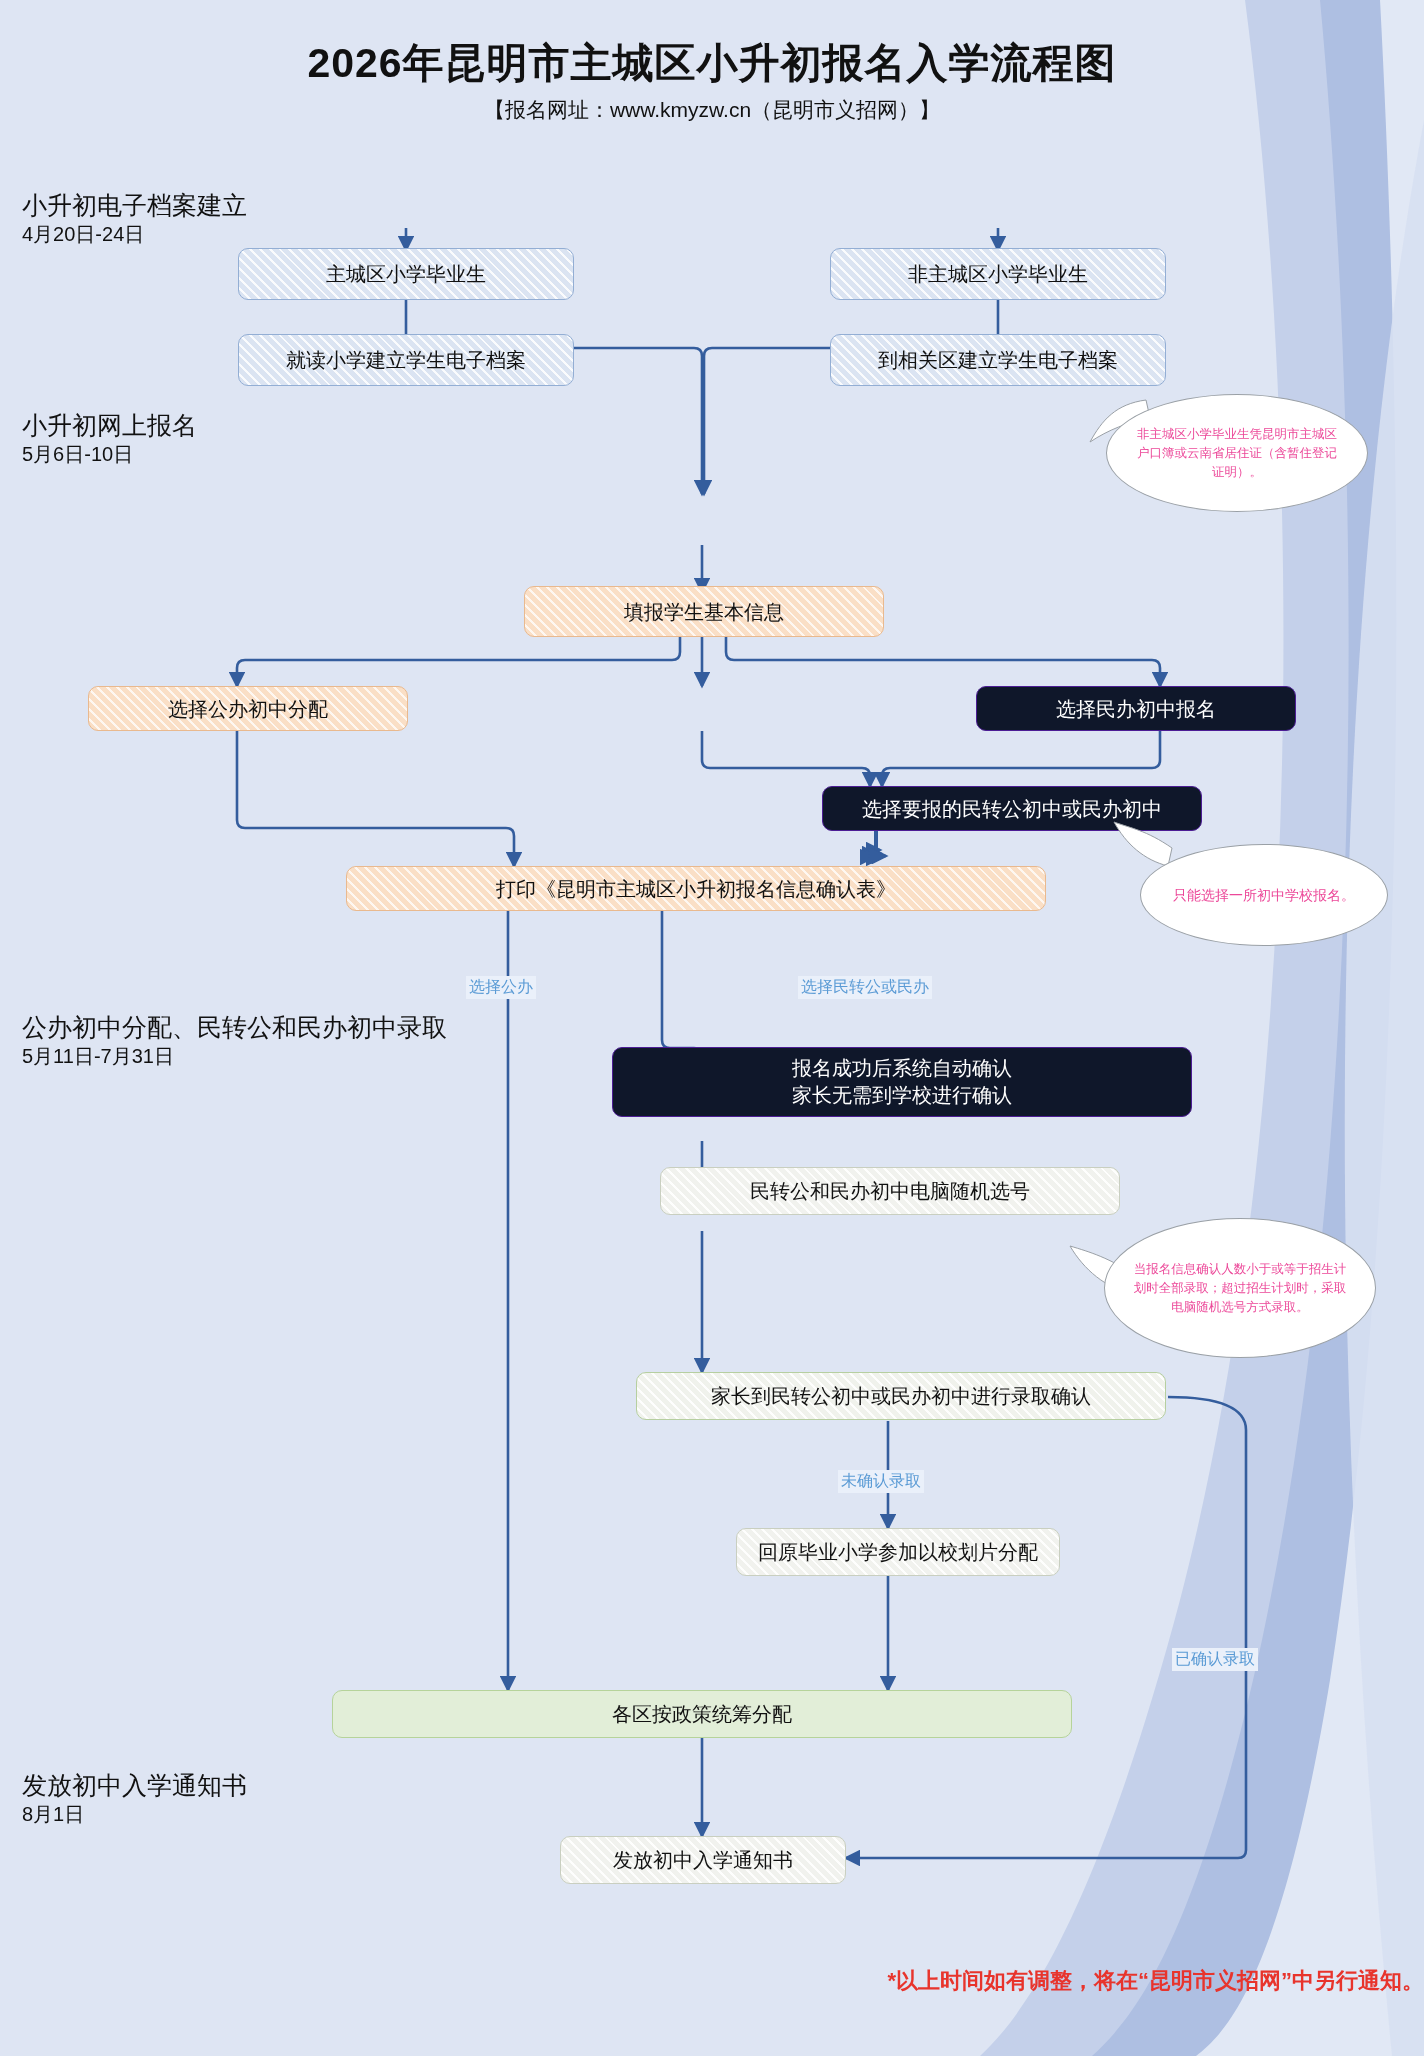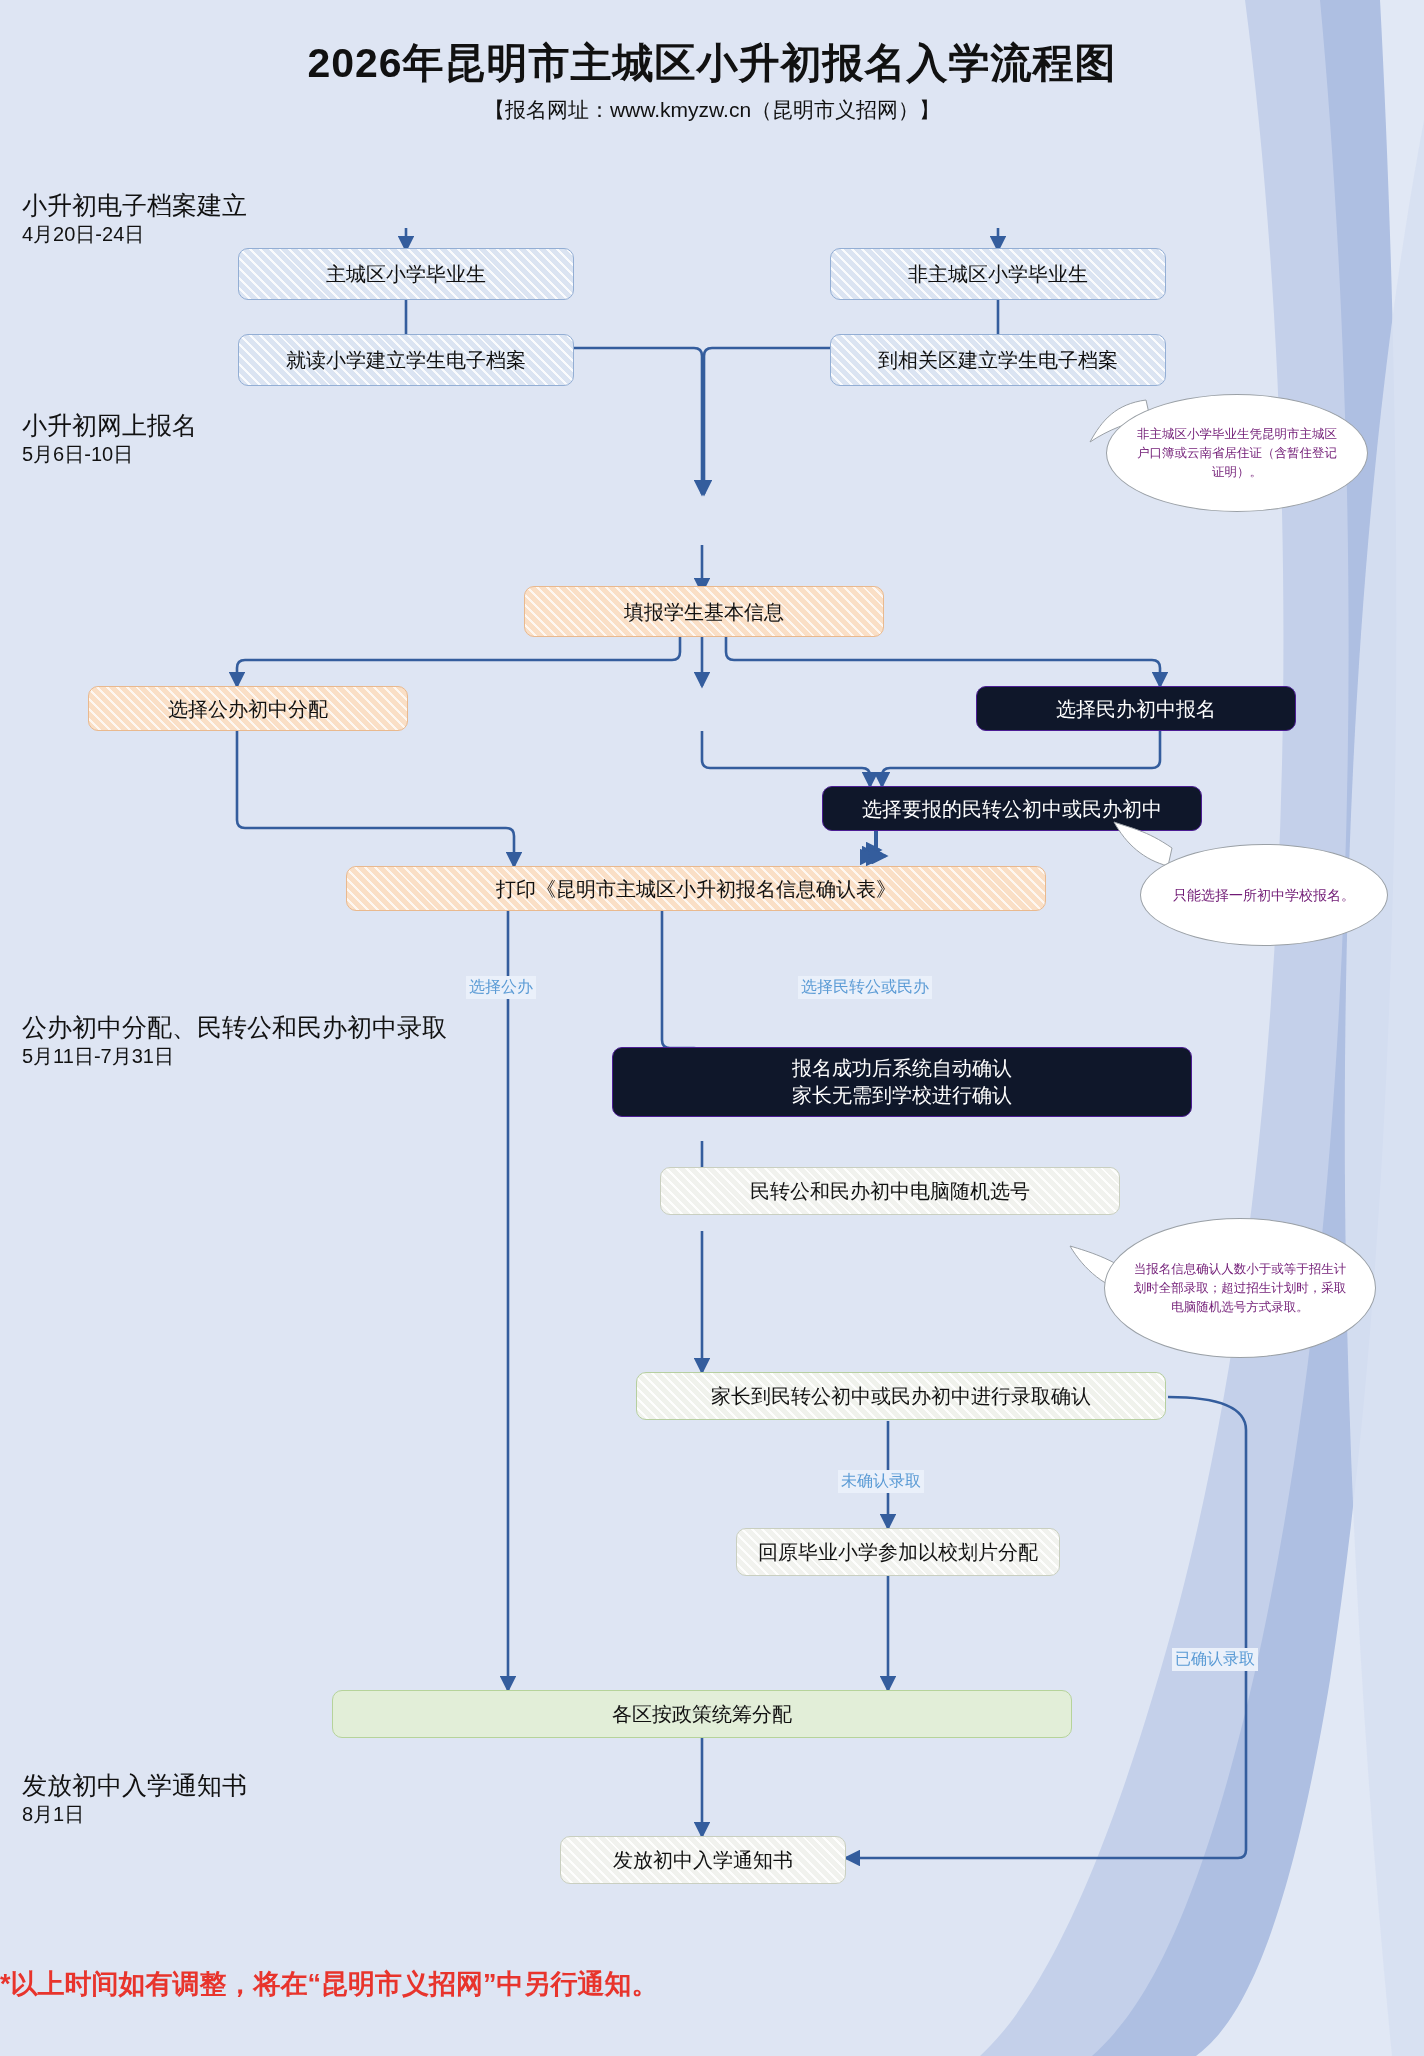--- a/index.html
+++ b/index.html
@@ -77,28 +77,28 @@
   .edge-label{
     position:absolute;font-size:16px;color:#5b9bd5;background:#eaf0fa;
     padding:1px 3px;white-space:nowrap;
   }
 
   
   .callout{
     position:absolute;box-sizing:border-box;
     background:#ffffff;border:1px solid #9aa0a6;border-radius:50%/50%;
     display:flex;align-items:center;justify-content:center;text-align:center;
-    font-size:12.5px;line-height:19px;color:#701a75;padding:10px 26px;
+    font-size:12.5px;line-height:19px;color:#ec4899;padding:10px 26px;
   }
   .callout-tail{position:absolute;}
 
   
   .footer-note{
-    position:absolute;left:0;right:0;top:1966px;text-align:left;
-    font-size:27px;color:#e8342c;font-weight:600;
+    position:absolute;left:0;right:0;top:1966px;text-align:right;
+    font-size:22px;color:#e8342c;font-weight:600;
   }
 </style>
 </head>
 <body>
 
 <svg id="bg-swoosh" viewBox="0 0 1424 2056" preserveAspectRatio="none">
   <rect x="0" y="0" width="1424" height="2056" fill="#dee5f3"></rect>
   <path d="M1424,0 L1245,0 C1300,420 1310,1100 1180,1600 C1100,1900 1030,2010 980,2056 L1424,2056 Z" fill="#c4d0ea"></path>
   <path d="M1424,0 L1320,0 C1360,430 1372,1120 1262,1640 C1196,1944 1132,2020 1092,2056 L1424,2056 Z" fill="#aebfe2"></path>
   <path d="M1424,0 L1380,0 C1404,450 1412,1150 1330,1680 C1282,1970 1230,2030 1196,2056 L1424,2056 Z" fill="#f2f5fb" opacity="0.75"></path>

